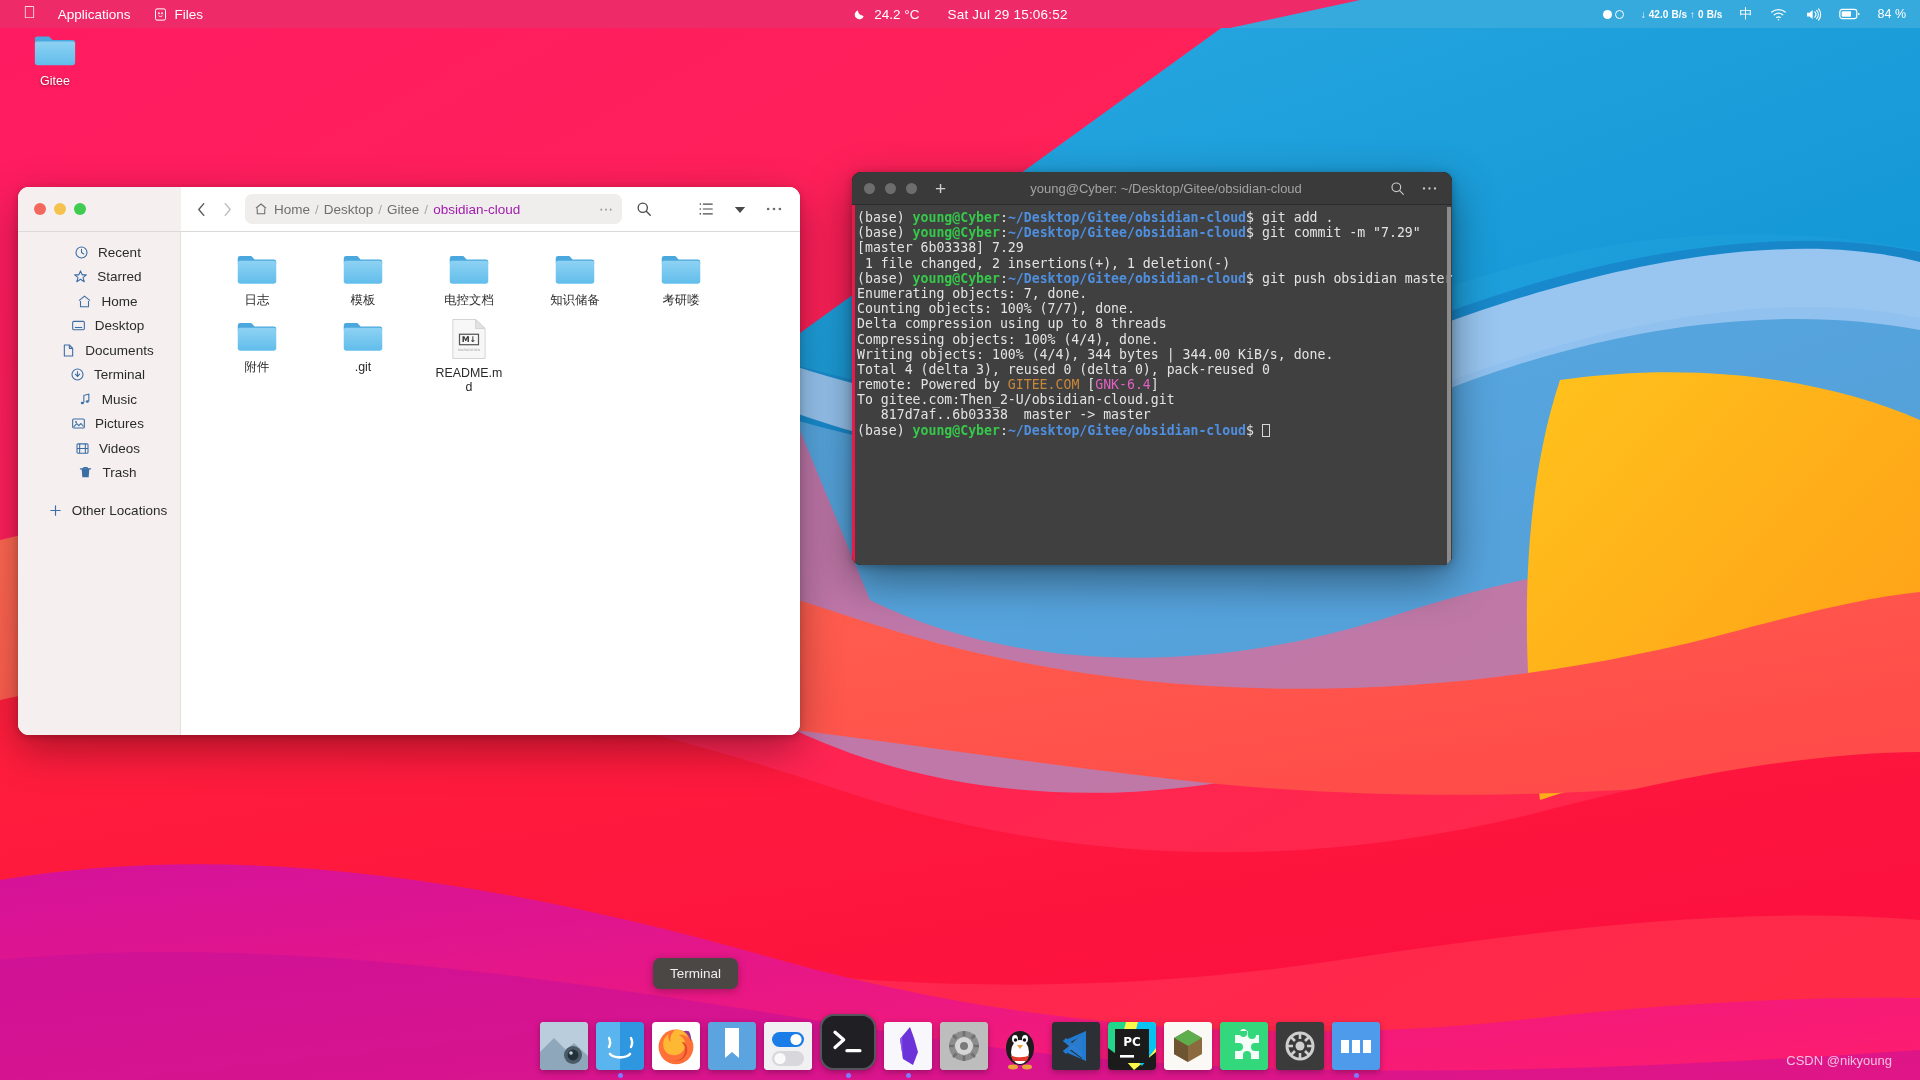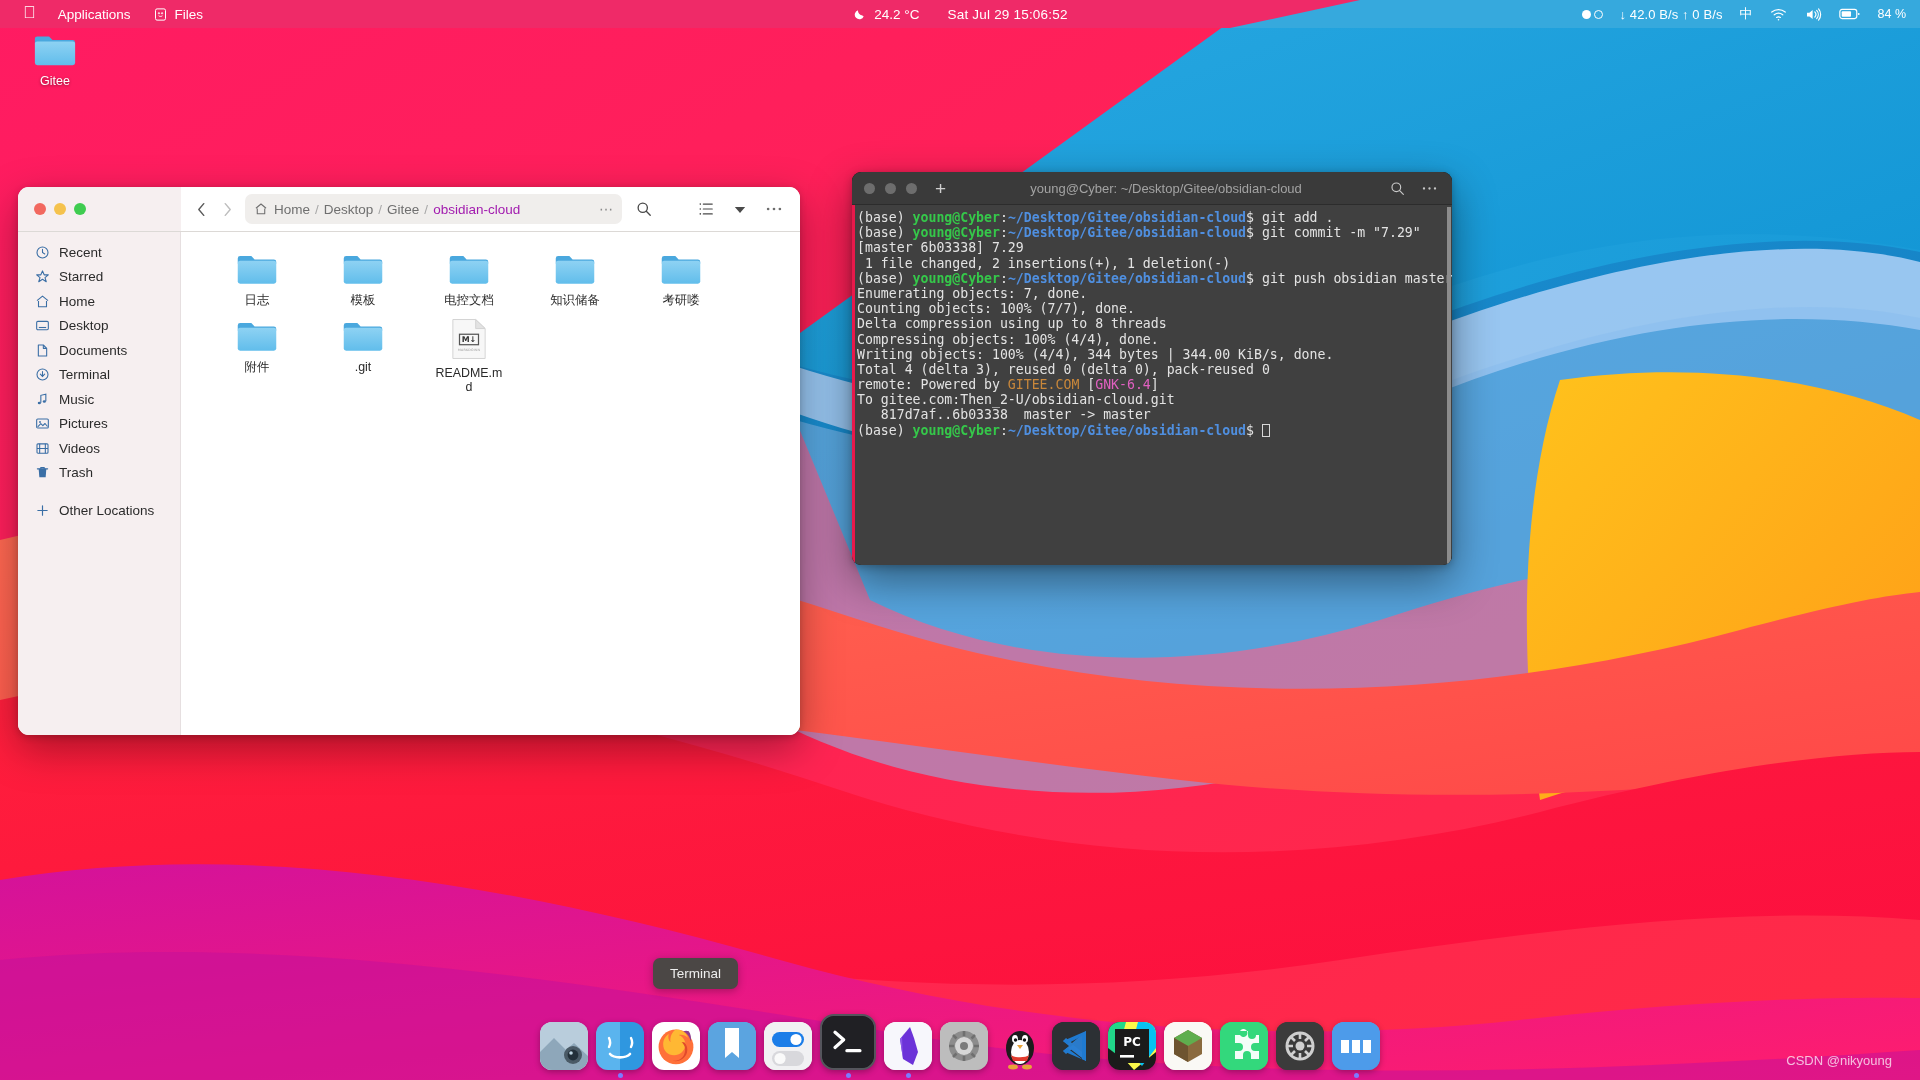--- a/index.html
+++ b/index.html
@@ -35,21 +35,21 @@
     display: flex; align-items: center; justify-content: center; gap: 28px;
     pointer-events: none;
   }
   #topbar .tb-center > * { pointer-events: auto; }
   .tb-weather { display: flex; align-items: center; gap: 7px; }
   .tb-clock { letter-spacing: .2px; }
   #topbar .tb-right {
     margin-left: auto; display: flex; align-items: center; gap: 17px;
     padding-right: 14px;
   }
-  .netspeed { font-size: 13px; letter-spacing: .1px; white-space: nowrap; }
+  .netspeed { font-size: 10px; letter-spacing: .1px; white-space: nowrap; font-weight: bold; }
   .ime-glyph { font-size: 13px; }
   .batt-pct { font-size: 12.5px; }
   .dots-ind { display: flex; align-items: center; gap: 3px; }
   .dot-f { width: 9px; height: 9px; border-radius: 50%; background: #fff; }
   .dot-o { width: 9px; height: 9px; border-radius: 50%; border: 1.4px solid #fff; }
 
   
   #desk-icon {
     position: absolute; left: 12px; top: 30px; width: 86px;
     display: flex; flex-direction: column; align-items: center; gap: 4px;
@@ -106,21 +106,21 @@
   }
   .fm-body { flex: 1; display: flex; min-height: 0; }
   .fm-side {
     width: 163px; background: #f6eff0; padding-top: 8px;
     border-right: 1px solid #e6dfe0;
     font-size: 13.5px; color: #2b2b2b;
     display: flex; flex-direction: column;
   }
   .side-item {
     display: flex; align-items: center; gap: 9px;
-    height: 24.5px; padding-left: 17px; white-space: nowrap;
+    height: 24.5px; padding-left: 17px; white-space: nowrap; justify-content: center;
   }
   .side-item .si-ic { width: 15px; height: 15px; display: flex; align-items: center; justify-content: center; flex: none; }
   .side-gap { height: 13px; }
   .fm-main { flex: 1; background: #fff; padding: 14px 10px 0 8px; }
   .grid {
     display: flex; flex-wrap: wrap; align-content: flex-start;
     gap: 0px;
   }
   .gitem {
     width: 76px; margin-right: 0; padding: 4px 2px 6px;
@@ -183,21 +183,21 @@
   }
 
   
   #dock {
     position: absolute; left: 0; bottom: 0; width: 1920px; height: 72px;
     display: flex; align-items: flex-end; justify-content: center; gap: 8px;
     z-index: 40; padding-bottom: 2px;
   }
   .dock-item { position: relative; display: flex; flex-direction: column; align-items: center; }
   .dock-ico {
-    width: 48px; height: 48px; border-radius: 12px; overflow: hidden;
+    width: 48px; height: 48px; border-radius: 4px; overflow: hidden;
     display: flex; align-items: center; justify-content: center;
     box-shadow: 0 2px 6px rgba(0,0,0,.3);
   }
   .dock-item.active .dock-ico { width: 56px; height: 56px; border-radius: 14px; }
   .run-dot {
     width: 5px; height: 5px; border-radius: 50%; background: #7b7bff;
     margin-top: 3px;
   }
   .run-dot.hidden { visibility: hidden; }
 

